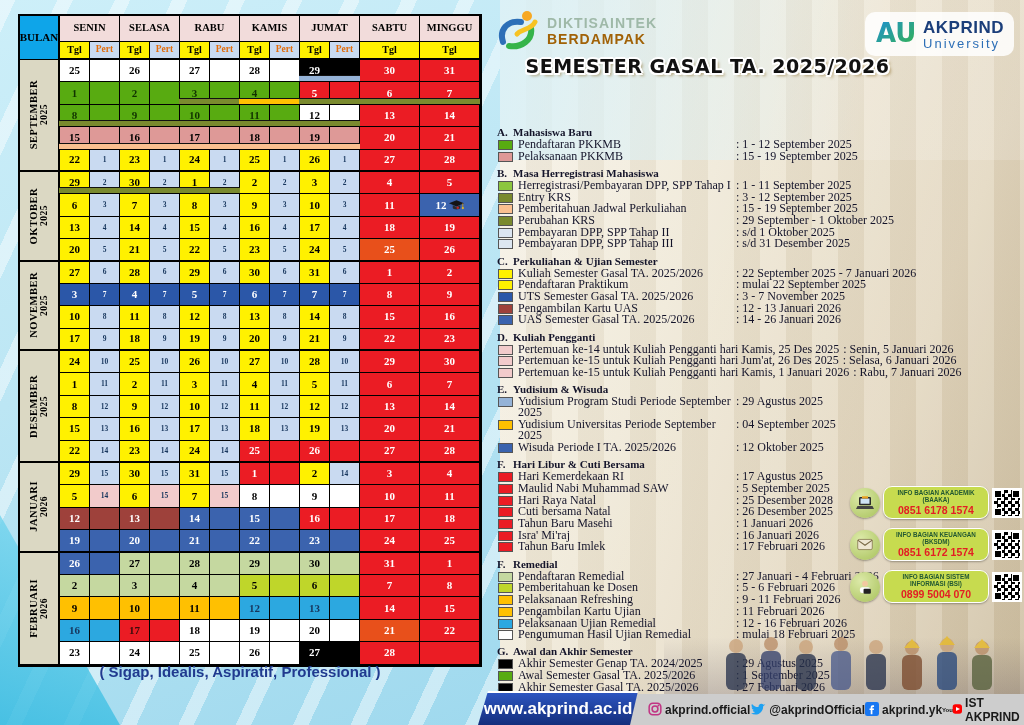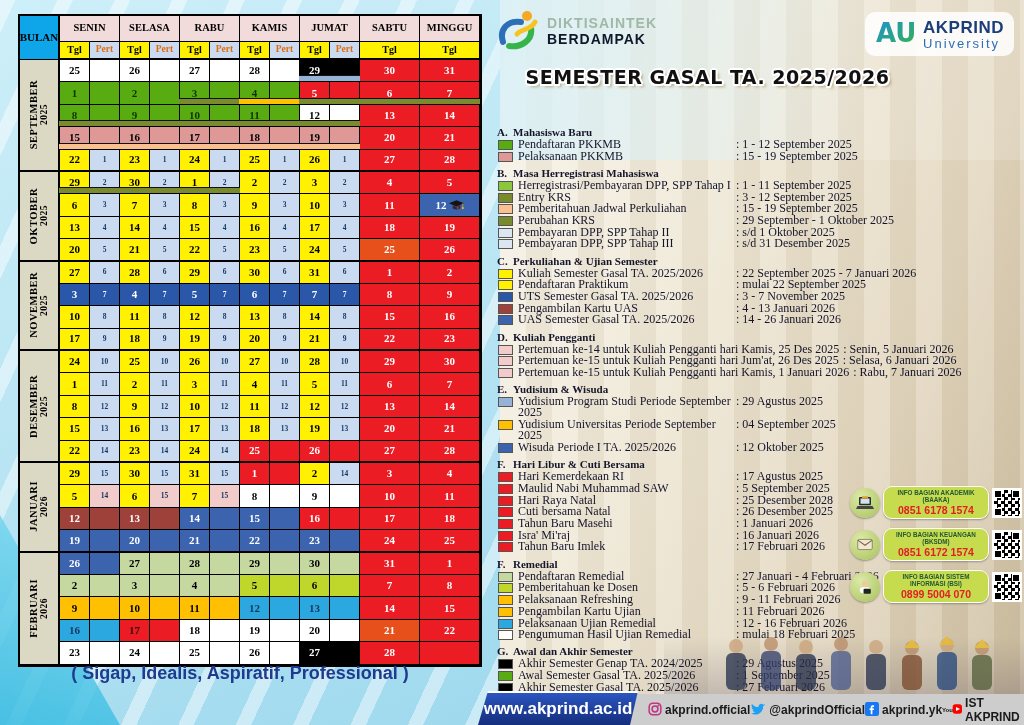--- a/index.html
+++ b/index.html
@@ -43,29 +43,29 @@
   .day{font-size:11px;}
   .pert{font-size:7.5px;}
   .stripe{position:absolute;left:-1px;right:-1px;bottom:0;height:5px;border-top:1px solid #111;}
   .dico{margin-left:2px;display:inline-flex;}
 
   
   .logo-dik{position:absolute;left:497px;top:8px;display:flex;align-items:center;gap:6px;z-index:3;}
   .dik-txt div:first-child{font-family:"Liberation Sans",sans-serif;font-weight:bold;font-size:14px;
      color:#9FB9A8;letter-spacing:1px;}
   .dik-txt div:last-child{font-family:"Liberation Sans",sans-serif;font-weight:bold;font-size:14px;
-     color:#0f172a;letter-spacing:1px;}
+     color:#a16207;letter-spacing:1px;}
   .logo-akp{position:absolute;right:10px;top:12px;display:flex;align-items:center;gap:6px;
      background:rgba(255,255,255,.85);border-radius:10px;padding:4px 10px;z-index:3;}
   .akp-txt div:first-child{font-family:"Liberation Sans",sans-serif;font-weight:bold;font-size:17px;color:#1B3E7A;letter-spacing:.5px;}
   .akp-txt div:last-child{font-family:"Liberation Sans",sans-serif;font-size:13px;color:#2D6FB7;letter-spacing:2px;margin-top:-2px;}
   .title{position:absolute;left:505px;top:54px;width:405px;text-align:center;z-index:3;
      font-family:"DejaVu Sans",sans-serif;font-weight:bold;color:#111;}
   .title .t1{font-size:21px;letter-spacing:1px;}
-  .title .t2{font-size:19px;letter-spacing:.5px;margin-top:12px;}
+  .title .t2{font-size:19px;letter-spacing:.5px;margin-top:1px;}
   .outline{text-shadow:-2px 0 0 #fff,2px 0 0 #fff,0 -2px 0 #fff,0 2px 0 #fff,
      -1.5px -1.5px 0 #fff,1.5px 1.5px 0 #fff,-1.5px 1.5px 0 #fff,1.5px -1.5px 0 #fff,
      3px 3px 3px rgba(140,110,40,.55);}
 
   
   #legend{position:absolute;left:497px;top:126px;width:420px;z-index:3;color:#14142a;}
   .sec{margin-bottom:5px;}
   .sec-h{font-size:11px;font-weight:bold;display:flex;margin-bottom:1px;}
   .sec-h .letter{width:16px;flex:none;}
   .it{display:flex;align-items:flex-start;font-size:12px;line-height:11.2px;margin:0 0 .5px 0;}
@@ -89,21 +89,21 @@
   .qr .fill{width:100%;height:100%;
      background:repeating-conic-gradient(#000 0% 25%, #fff 0% 50%) 0 0/7px 7px;}
   .qr .f1,.qr .f2,.qr .f3{position:absolute;width:8px;height:8px;background:#000;border:1px solid #fff;box-sizing:border-box;}
   .qr .f1{left:2px;top:2px;}.qr .f2{right:2px;top:2px;}.qr .f3{left:2px;bottom:2px;}
 
   
   .tagline{position:absolute;left:55px;top:663px;width:370px;text-align:center;z-index:3;}
   .tg1 .akp{font-family:"Liberation Serif",serif;font-weight:bold;font-size:20px;color:#C0272D;vertical-align:4px;}
   .tg1 .siap{font-family:"DejaVu Sans",sans-serif;font-weight:bold;font-size:27px;color:#2E6DB4;letter-spacing:2px;
      text-shadow:-2px 0 #fff,2px 0 #fff,0 -2px #fff,0 2px #fff,2px 2px 3px rgba(60,60,90,.5);}
-  .tg2{font-family:"Liberation Sans",sans-serif;font-weight:bold;font-size:18px;color:#203A8F;margin-top:0px;}
+  .tg2{font-family:"Liberation Sans",sans-serif;font-weight:bold;font-size:15px;color:#203A8F;margin-top:0px;}
 
   
   .foot-gray{position:absolute;left:486px;right:0;top:694px;height:31px;background:#CDCDCD;
      clip-path:polygon(14px 0,100% 0,100% 100%,0 100%);z-index:4;}
   .foot-blue{position:absolute;left:478px;top:691px;width:160px;height:34px;z-index:5;
      background:linear-gradient(#2C55C0,#142E7C);clip-path:polygon(10px 0,100% 0,152px 100%,0 100%);
      display:flex;align-items:center;justify-content:center;border-top:2px solid #fff;box-sizing:border-box;}
   .foot-blue span{font-family:"Liberation Sans",sans-serif;font-weight:bold;font-size:17px;color:#fff;}
   #socials{position:absolute;left:648px;right:6px;top:697px;height:26px;z-index:5;
      display:flex;align-items:center;justify-content:space-between;}
@@ -1221,21 +1221,21 @@
         <span class="dt">: mulai 22 September 2025</span>
       </div>
       <div class="it">
         <span class="sw" style="background: rgb(43, 87, 168);"></span>
         <span class="lbl">UTS Semester Gasal TA. 2025/2026</span>
         <span class="dt">: 3 - 7 November 2025</span>
       </div>
       <div class="it">
         <span class="sw" style="background: rgb(158, 65, 59);"></span>
         <span class="lbl">Pengambilan Kartu UAS</span>
-        <span class="dt">: 4 - 13 Januari 2026</span>
+        <span class="dt">: 12 - 13 Januari 2026</span>
       </div>
       <div class="it">
         <span class="sw" style="background: rgb(59, 99, 174);"></span>
         <span class="lbl">UAS Semester Gasal TA. 2025/2026</span>
         <span class="dt">: 14 - 26 Januari  2026</span>
       </div>
     </div>
     <div class="sec wide">
       <div class="sec-h">
         <span class="letter">D.</span>

